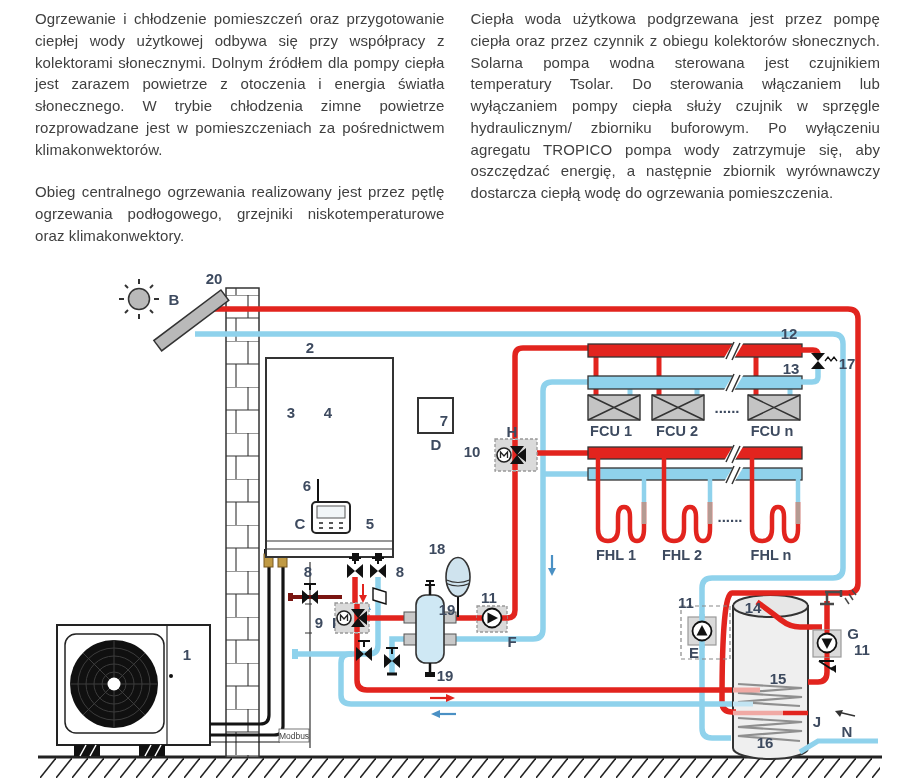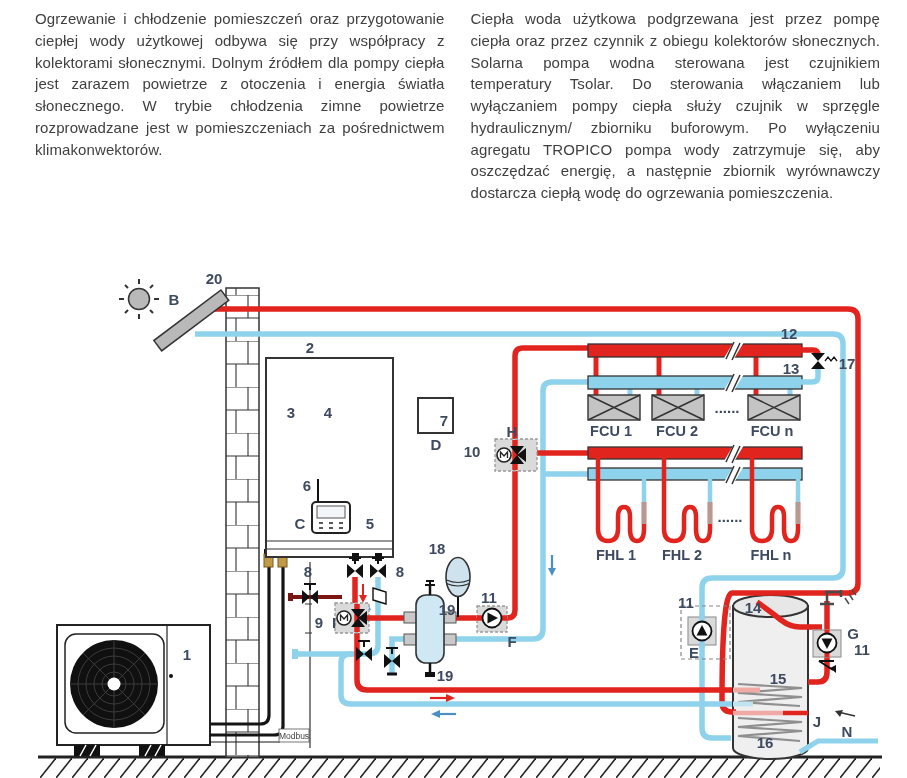--- a/index.html
+++ b/index.html
@@ -18,20 +18,21 @@
   .pipe-black{stroke:#141414;stroke-width:3.2;fill:none;}
   .thin{stroke:#333;stroke-width:1.5;fill:none;}
 </style>
 </head>
 <body>
 <div id="stage">
 
 <div class="textcols">
   <div class="col">
     <p>Ogrzewanie i chłodzenie pomieszczeń oraz przygotowanie ciepłej wody użytkowej odbywa się przy współpracy z kolektorami słonecznymi. Dolnym źródłem dla pompy ciepła jest zarazem powietrze z otoczenia i energia światła słonecznego. W trybie chłodzenia zimne powietrze rozprowadzane jest w pomieszczeniach za pośrednictwem klimakonwektorów.</p>
+    <p>Obieg centralnego ogrzewania realizowany jest przez pętlę ogrzewania podłogowego, grzejniki niskotemperaturowe oraz klimakonwektory.</p>
   </div>
   <div class="col">
     <p>Ciepła woda użytkowa podgrzewana jest przez pompę ciepła oraz przez czynnik z obiegu kolektorów słonecznych. Solarna pompa wodna sterowana jest czujnikiem temperatury Tsolar. Do sterowania włączaniem lub wyłączaniem pompy ciepła służy czujnik w sprzęgle hydraulicznym/ zbiorniku buforowym. Po wyłączeniu agregatu TROPICO pompa wody zatrzymuje się, aby oszczędzać energię, a następnie zbiornik wyrównawczy dostarcza ciepłą wodę do ogrzewania pomieszczenia.</p>
   </div>
 </div>
 
 <svg width="907" height="778" viewBox="0 0 907 778">
 <defs>
   <pattern id="bricks" x="226" y="295" width="33" height="46" patternUnits="userSpaceOnUse">
     <path d="M0 0 H33 M0 23 H33 M22 0 V23 M10 23 V46" stroke="#333" stroke-width="1.1" fill="none"></path>

